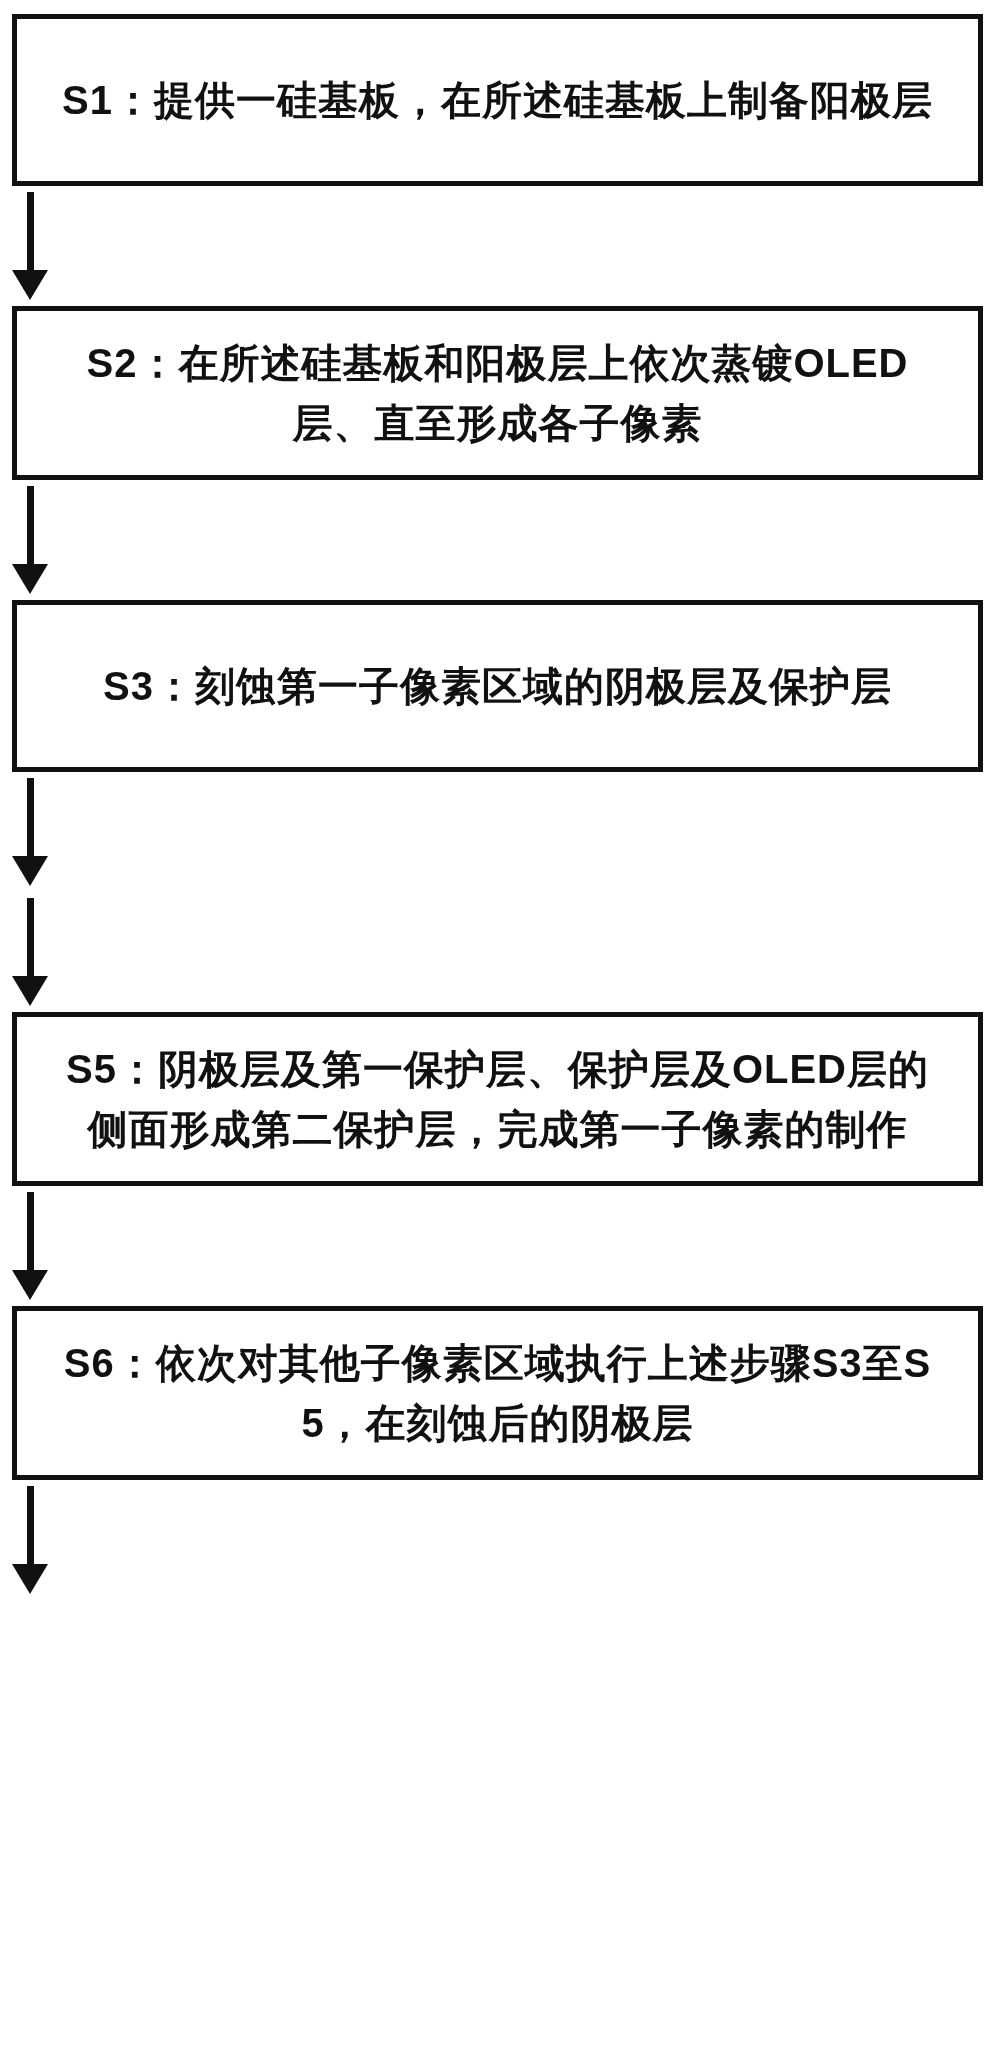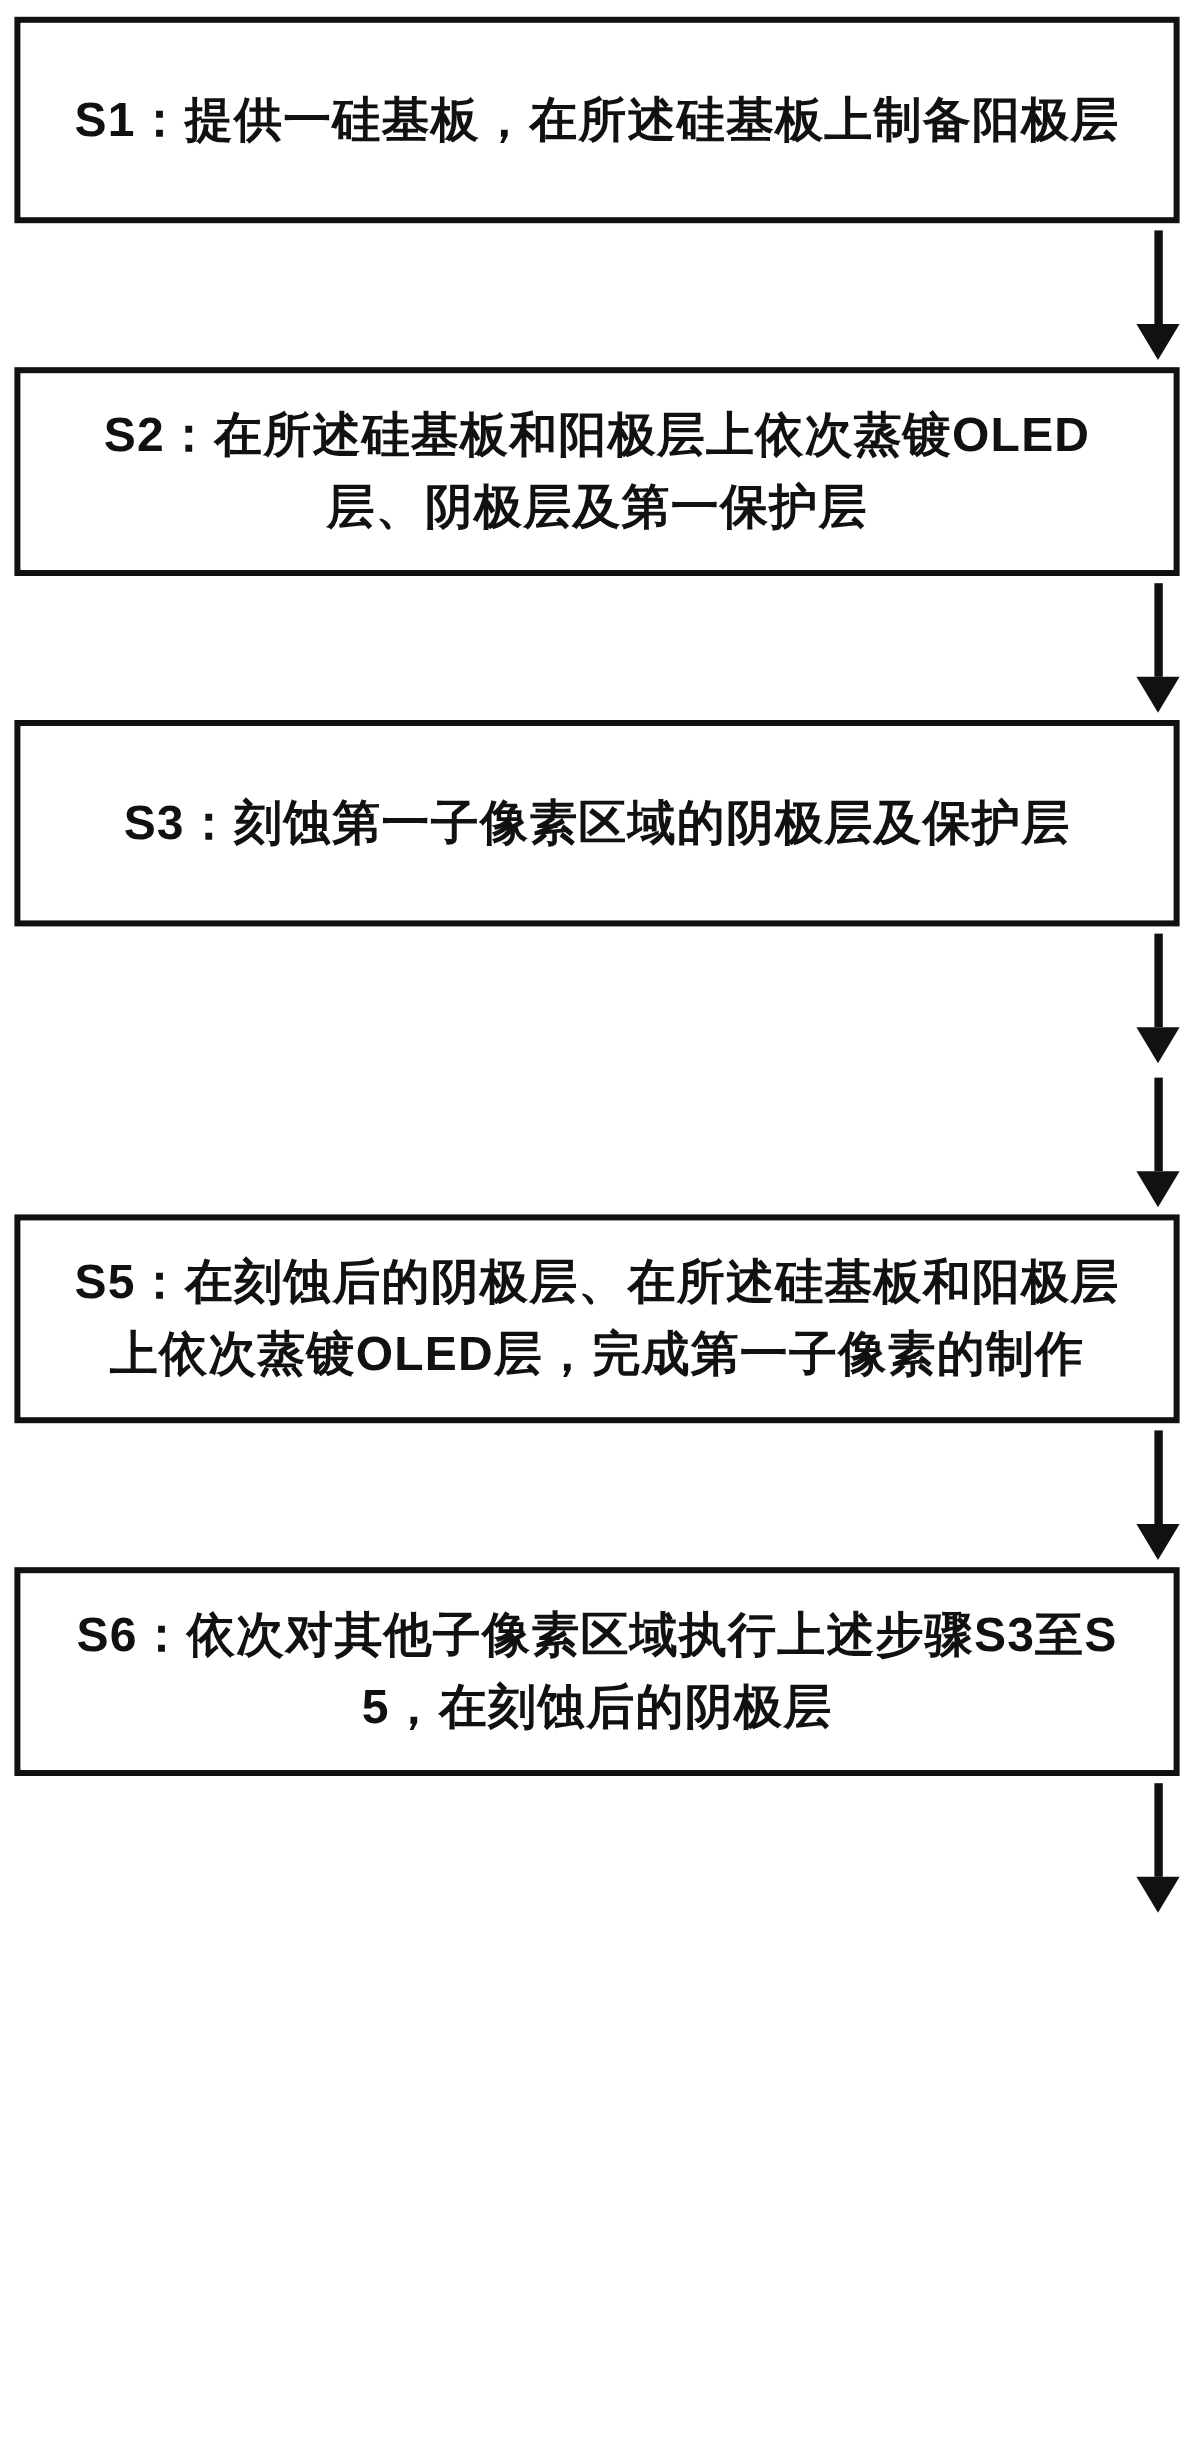--- a/index.html
+++ b/index.html
@@ -12,21 +12,21 @@
     min-height: 2051px;
     font-family: "Liberation Sans", "DejaVu Sans", sans-serif;
     color: #111111;
   }
   .flow {
     box-sizing: border-box;
     width: 995px;
     padding: 14px 12px 18px 12px;
     display: flex;
     flex-direction: column;
-    align-items: flex-end;
+    align-items: flex-start;
   }
   .step-box {
     box-sizing: border-box;
     width: 100%;
     border: 5px solid #111111;
     background: #ffffff;
     padding: 22px 30px;
     display: flex;
     align-items: center;
     justify-content: center;
@@ -68,21 +68,21 @@
   <div class="step-box">
     <div class="step-text">S1：提供一硅基板，在所述硅基板上制备阳极层</div>
   </div>
 
   <div class="arrow">
     <div class="arrow-shaft"></div>
     <div class="arrow-head"></div>
   </div>
 
   <div class="step-box">
-    <div class="step-text">S2：在所述硅基板和阳极层上依次蒸镀OLED层、阴极层及第一保护层</div>
+    <div class="step-text">S2：在所述硅基板和阳极层上依次蒸镀OLED层、直至形成各子像素</div>
   </div>
 
   <div class="arrow">
     <div class="arrow-shaft"></div>
     <div class="arrow-head"></div>
   </div>
 
   <div class="step-box">
     <div class="step-text">S3：刻蚀第一子像素区域的阴极层及保护层</div>
   </div>
@@ -92,21 +92,21 @@
     <div class="arrow-head"></div>
   </div>
 
 
   <div class="arrow">
     <div class="arrow-shaft"></div>
     <div class="arrow-head"></div>
   </div>
 
   <div class="step-box">
-    <div class="step-text">S5：在刻蚀后的阴极层、在所述硅基板和阳极层上依次蒸镀OLED层，完成第一子像素的制作</div>
+    <div class="step-text">S5：阴极层及第一保护层、保护层及OLED层的侧面形成第二保护层，完成第一子像素的制作</div>
   </div>
 
   <div class="arrow">
     <div class="arrow-shaft"></div>
     <div class="arrow-head"></div>
   </div>
 
   <div class="step-box">
     <div class="step-text">S6：依次对其他子像素区域执行上述步骤S3至S5，在刻蚀后的阴极层</div>
   </div>

